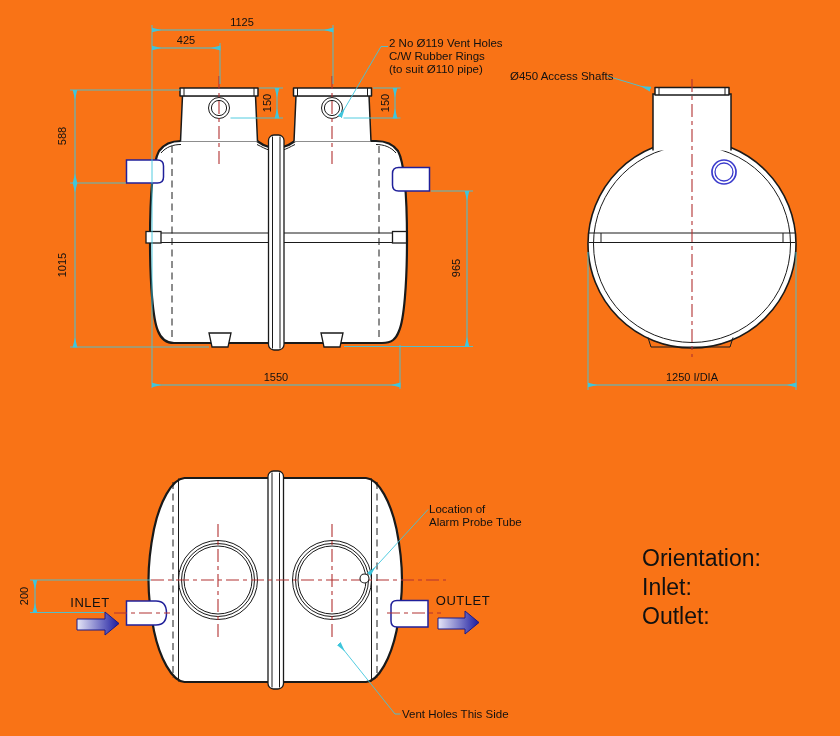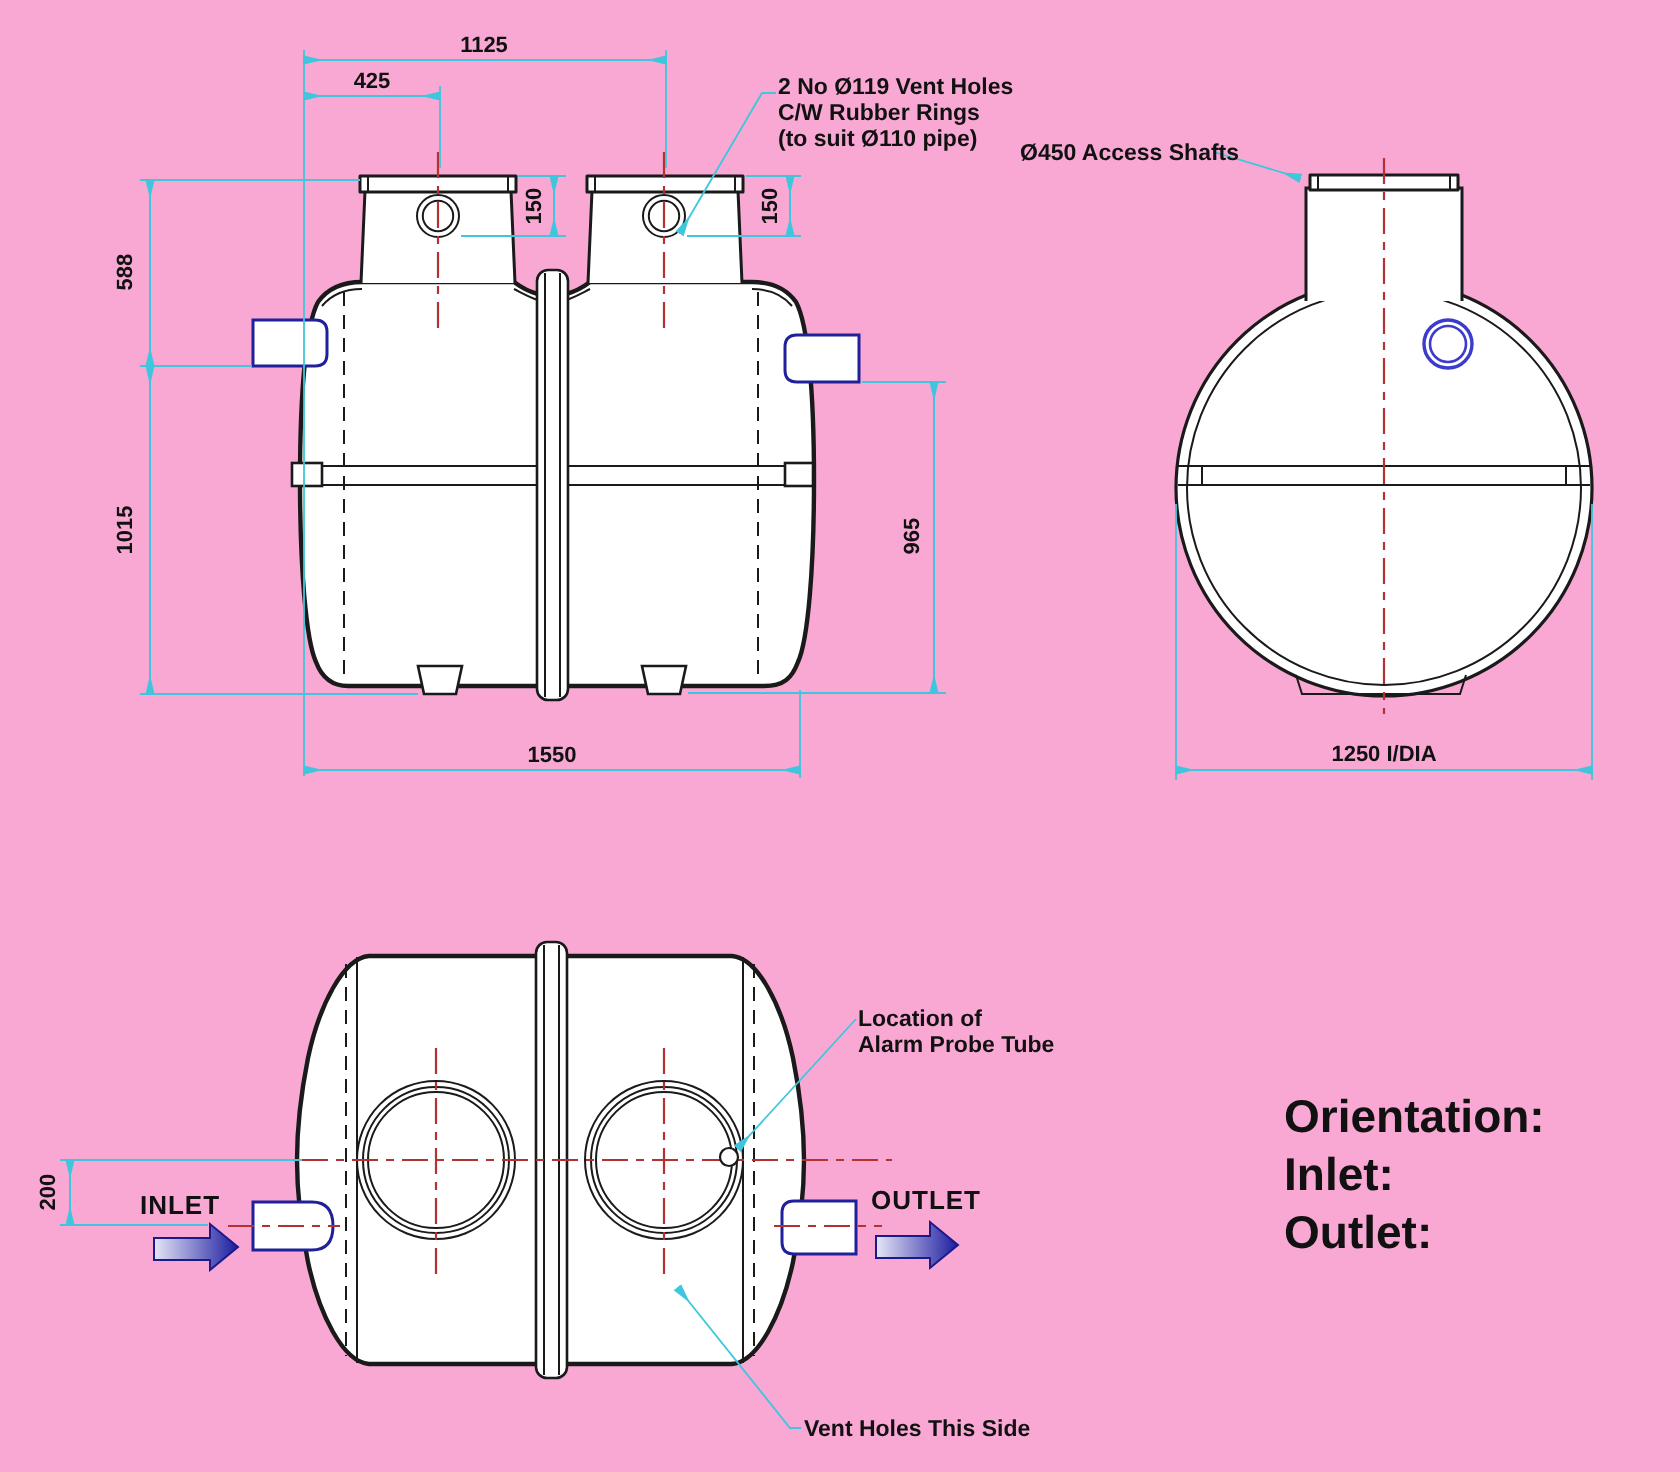--- a/index.html
+++ b/index.html
@@ -1,16 +1,16 @@
 <!DOCTYPE html>
 <html><head>
 <meta charset="utf-8">
 <style>
   html,body{margin:0;padding:0;background:#fff;}
-  .stage{width:840px;height:736px;position:relative;background:#f9a8d4;overflow:hidden;font-weight:bold;}
+  .stage{width:840px;height:736px;position:relative;background:#f97316;overflow:hidden;}
   svg{display:block;}
   text{font-family:"Liberation Sans","DejaVu Sans",sans-serif;fill:#111;}
   .dtx{font-size:11px;}
   .ntx{font-size:11.5px;}
   .ltx{font-size:13px;letter-spacing:0.5px;}
   .big{font-size:23px;}
   .oL{stroke:#1a1a1a;stroke-width:2.2;fill:#fff;stroke-linejoin:round;}
   .o1{stroke:#1a1a1a;stroke-width:1.5;fill:#fff;stroke-linejoin:round;}
   .o2{stroke:#1a1a1a;stroke-width:1.3;fill:#fff;}
   .th{stroke:#1a1a1a;stroke-width:1;fill:none;}

